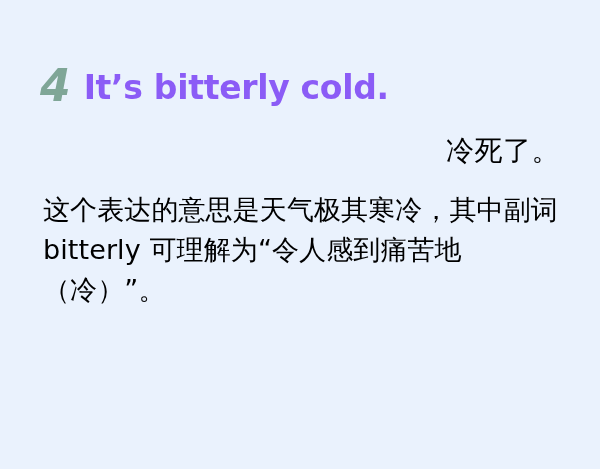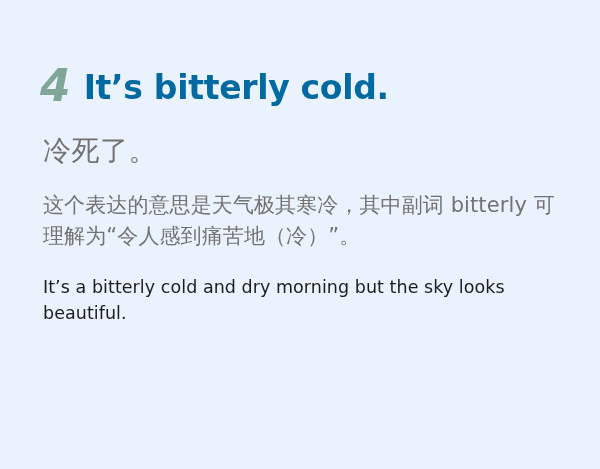--- a/index.html
+++ b/index.html
@@ -43,43 +43,44 @@
     position: relative;
     top: 2px;
     flex: 0 0 auto;
   }
 
   .heading-title {
     font-family: "DejaVu Sans", "Liberation Sans", sans-serif;
     font-size: 33px;
     font-weight: 700;
     line-height: 1;
-    color: #0369a1;
+    color: #8b5cf6;
     letter-spacing: -0.3px;
     white-space: nowrap;
   }
 
   
   .cn-headline {
     font-family: "DejaVu Sans", "Liberation Sans", sans-serif;
     font-size: 28px;
     font-weight: 400;
     line-height: 1.2;
-    color: #737373;
+    color: #000000;
     margin: 16px 0 0 3px;
     letter-spacing: 0.5px;
+    text-align: right;
   }
 
   
   .explain {
     font-family: "DejaVu Sans", "Liberation Sans", sans-serif;
-    font-size: 21px;
+    font-size: 27px;
     font-weight: 400;
     line-height: 1.48;
-    color: #737373;
+    color: #000000;
     margin: 22px 0 0 3px;
     letter-spacing: 0.1px;
     max-width: 528px;
   }
 
   
   .example-en {
     font-family: "DejaVu Sans", "Liberation Sans", sans-serif;
     font-size: 17.5px;
     font-weight: 400;
@@ -109,16 +110,15 @@
 
   <div class="heading-row">
     <span class="item-number">4</span>
     <span class="heading-title">It’s bitterly cold.</span>
   </div>
 
   <div class="cn-headline">冷死了。</div>
 
   <div class="explain">这个表达的意思是天气极其寒冷，其中副词 bitterly 可理解为“令人感到痛苦地（冷）”。</div>
 
-  <div class="example-en">It’s a bitterly cold and dry morning but the sky looks beautiful.</div>
 
 
 </div>
 
 </body></html>

